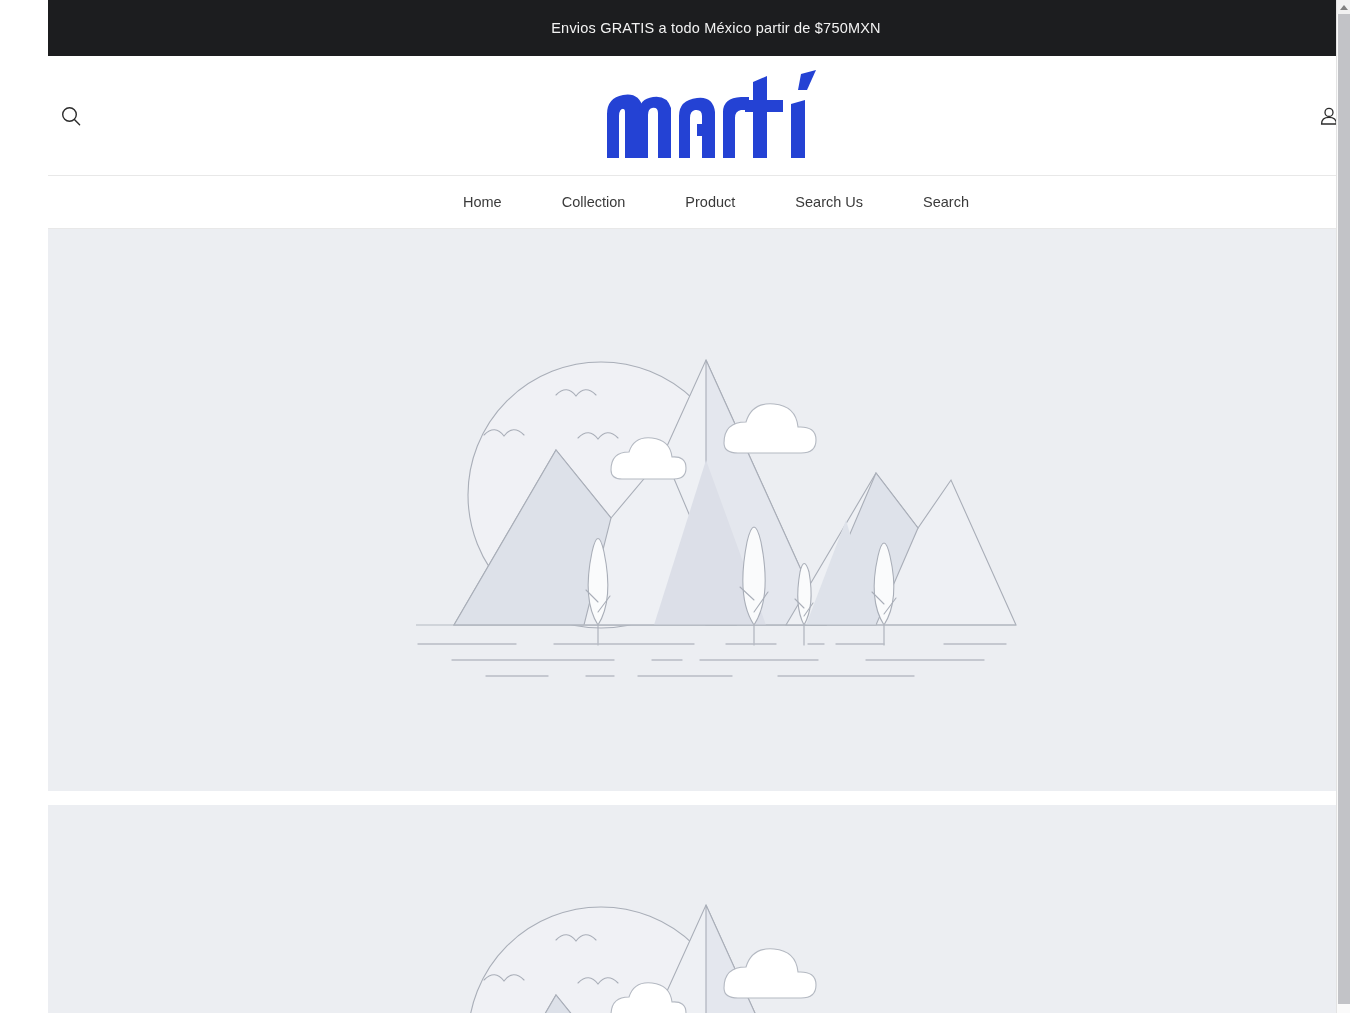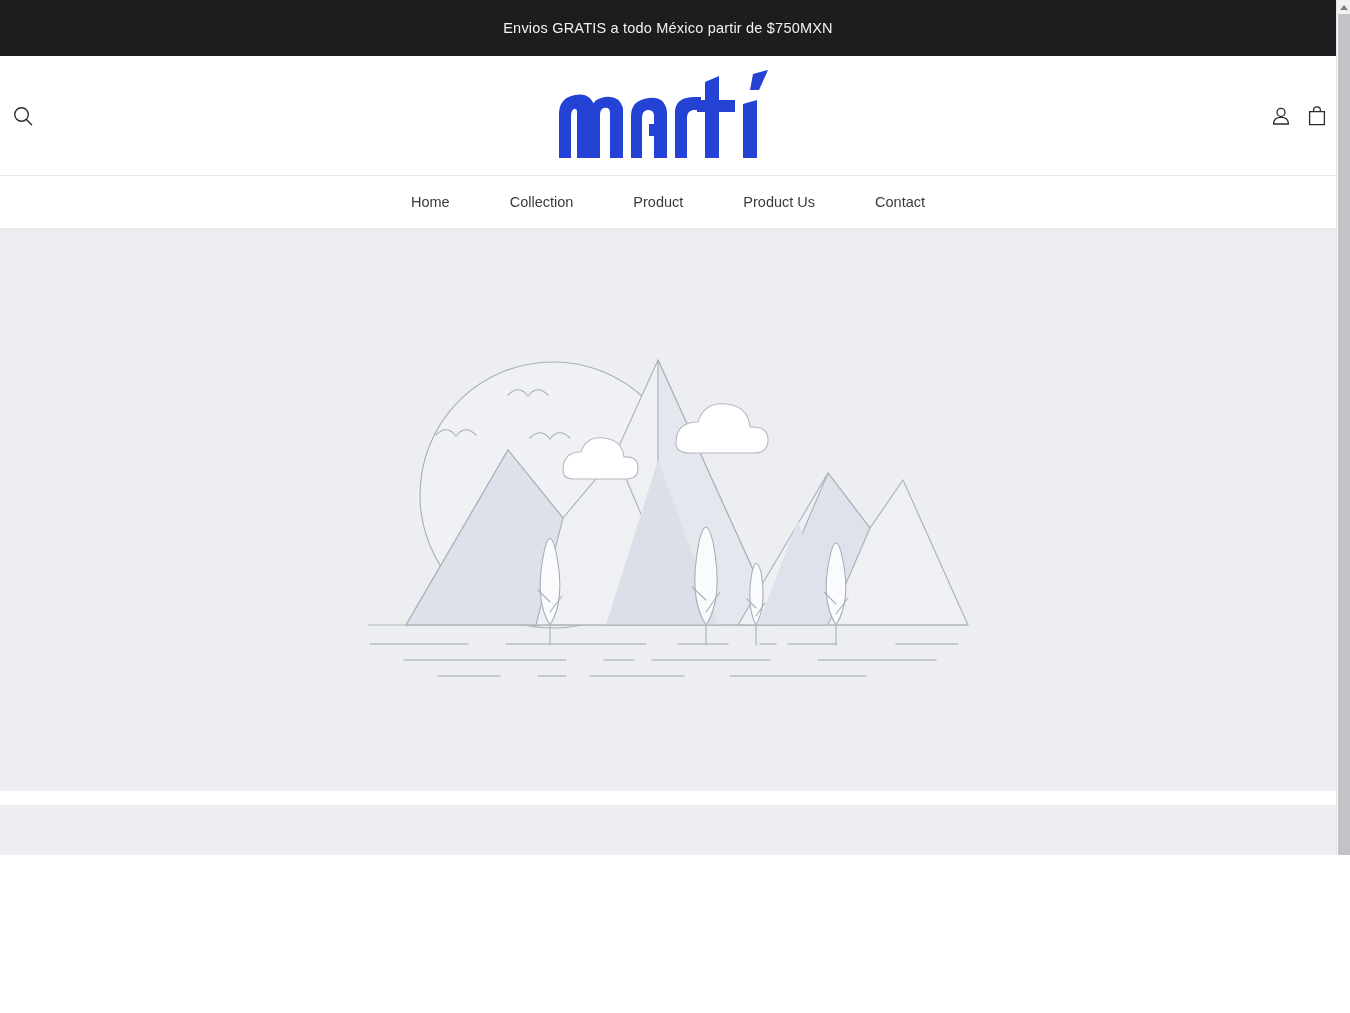--- a/index.html
+++ b/index.html
@@ -4,22 +4,23 @@
 <style>
   * { margin:0; padding:0; box-sizing:border-box; }
   html, body {
     width:1350px; height:1013px;
     overflow:hidden;
     font-family:"Liberation Sans", sans-serif;
     background:#ffffff;
   }
   .viewport {
     position:relative;
-    width:1350px; height:855px;
+    width:1350px; height:1013px;
     overflow:hidden;
+    padding-left:48px;
   }
   .page {
     width:1336px;
     height:1013px;
     overflow:hidden;
     position:relative;
     background:#eceef2;
   }
 
   
@@ -187,22 +188,22 @@
             <path d="M7.6 6.6 L7.6 5.2 Q7.6 1.8 11 1.8 Q14.4 1.8 14.4 5.2 L14.4 6.6"></path>
           </svg>
         </span>
       </div>
     </div>
 
     <nav class="nav-bar">
       <span class="nav-item">Home</span>
       <span class="nav-item">Collection</span>
       <span class="nav-item">Product</span>
-      <span class="nav-item">Product Us</span>
-      <span class="nav-item">Contact</span>
+      <span class="nav-item">Search Us</span>
+      <span class="nav-item">Search</span>
     </nav>
 
     <div class="media-section first">
       <svg class="placeholder-art" width="620" height="340" viewBox="0 0 620 340">
         <g fill="none" stroke="#a9aeb8" stroke-width="1.1">
 
           <circle cx="195" cy="155" r="133" fill="#f0f1f5"></circle>
 
           <path d="M180 285 L300 20 L420 285 Z" fill="#eef0f4"></path>
           <path d="M300 20 L420 285 L300 285 Z" fill="#e4e7ee"></path>

